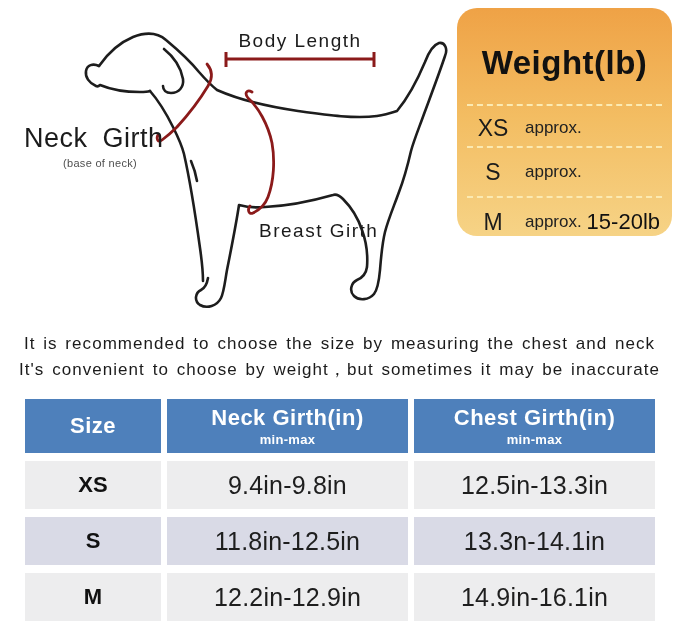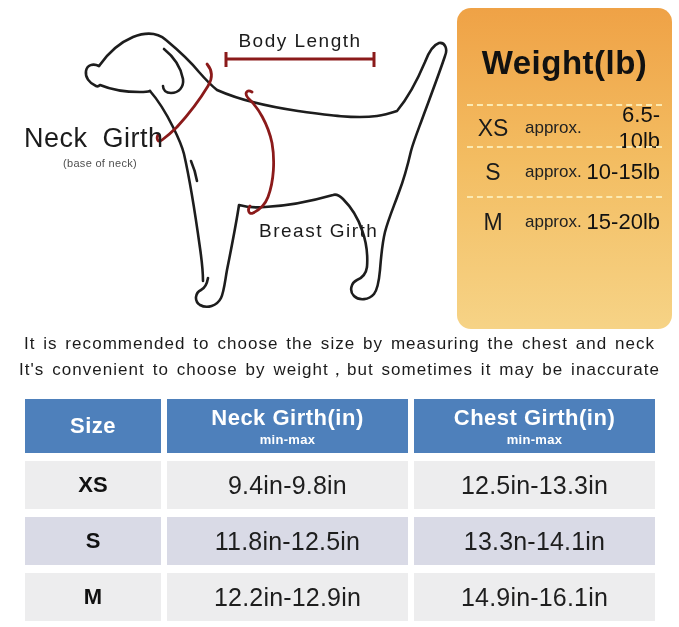--- a/index.html
+++ b/index.html
@@ -27,21 +27,21 @@
   #dog-svg .dog{stroke:var(--outline);stroke-width:2.6px;}
   #dog-svg .red{stroke:var(--measure-red);stroke-width:2.8px;}
   #dog-svg line{stroke:var(--measure-red);stroke-width:3px;}
   .lbl{position:absolute;color:var(--text-dark);white-space:nowrap;text-align:right;}
   .lbl-body-length{left:222px;top:30px;width:156px;text-align:center;font-size:19px;letter-spacing:1.5px;}
   .lbl-neck-girth{left:24px;top:123px;font-size:27px;letter-spacing:.5px;word-spacing:7px;}
   .lbl-neck-sub{left:24px;top:157px;width:152px;text-align:center;font-size:11px;color:var(--text-gray);letter-spacing:.3px;}
   .lbl-breast-girth{left:234px;top:220px;font-size:19px;letter-spacing:1.5px;padding-left:25px;}
   
   #weight-panel{
-    position:absolute;left:457px;top:8px;width:215px;height:321px;border-radius:14px;
+    position:absolute;left:457px;top:8px;width:215px;height:228px;border-radius:20px;
     background:linear-gradient(180deg,var(--panel-top) 0%,var(--panel-mid) 48%,var(--panel-bottom) 100%);
   }
   .wp-title{text-align:center;padding-top:36px;font-size:33px;font-weight:bold;color:#111;letter-spacing:.5px;}
   .wp-sep{position:absolute;left:10px;right:10px;height:0;border-top:2px dashed var(--panel-dash);}
   .wp-sep1{top:96px}.wp-sep2{top:138px}.wp-sep3{top:188px}
   .wp-row{position:absolute;left:14px;right:12px;height:36px;display:flex;align-items:center;}
   .wp-row1{top:102px}.wp-row2{top:146px}.wp-row3{top:196px}
   .wp-size{width:44px;text-align:center;font-size:23px;color:#1b1b1b;}
   .wp-approx{font-size:17px;color:#222;margin-left:10px;}
   .wp-value{flex:1;text-align:right;font-size:22px;color:#111;}
@@ -91,27 +91,25 @@
   <div class="lbl lbl-neck-sub">(base of neck)</div>
   <div class="lbl lbl-breast-girth">Breast Girth</div>
 </div>
 
 <div id="weight-panel">
   <div class="wp-title">Weight(lb)</div>
   <div class="wp-sep wp-sep1"></div>
   <div class="wp-row wp-row1">
     <span class="wp-size">XS</span>
     <span class="wp-approx">approx.</span>
-    <span class="wp-value">6.5-10lb</span>
   </div>
   <div class="wp-sep wp-sep2"></div>
   <div class="wp-row wp-row2">
     <span class="wp-size">S</span>
     <span class="wp-approx">approx.</span>
-    <span class="wp-value">10-15lb</span>
   </div>
   <div class="wp-sep wp-sep3"></div>
   <div class="wp-row wp-row3">
     <span class="wp-size">M</span>
     <span class="wp-approx">approx.</span>
     <span class="wp-value">15-20lb</span>
   </div>
 </div>
 
 <div id="note">

